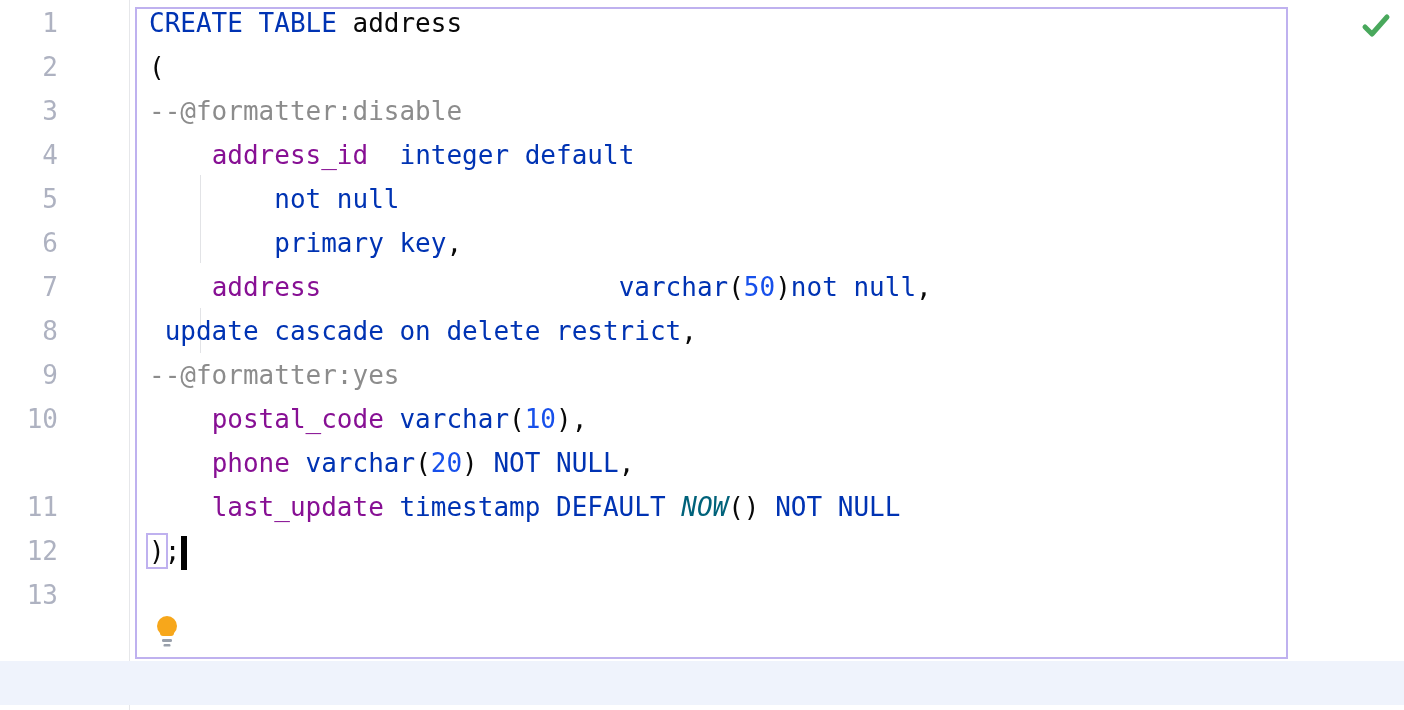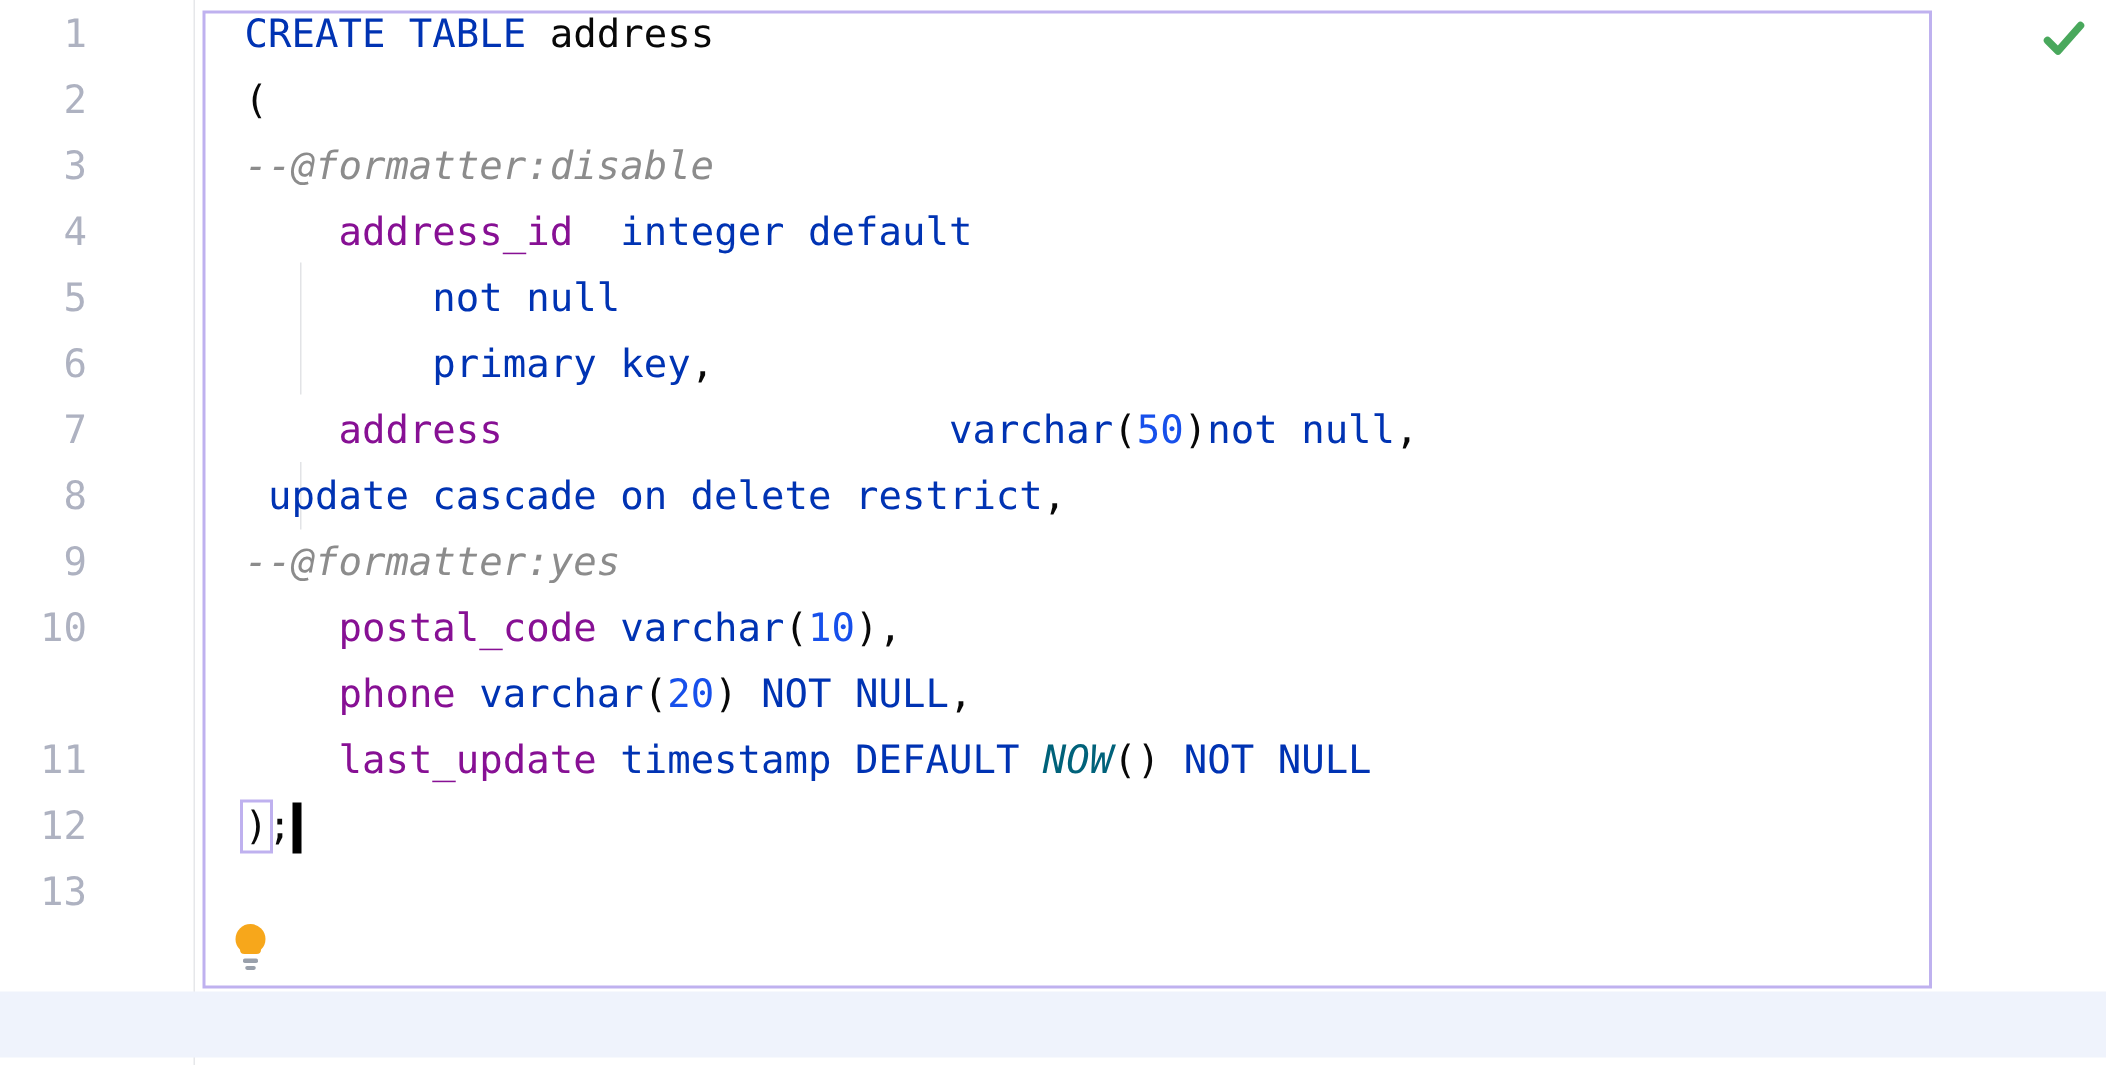--- a/index.html
+++ b/index.html
@@ -65,35 +65,34 @@
     position: absolute;
     width: 1px;
     background: var(--indentGuide);
     z-index: 2;
   }
   .guide-1 { left: 200px; top: 175px; height: 88px; }
   .guide-2 { left: 200px; top: 308px; height: 45px; }
   
   .code {
     position: absolute;
-    left: 137px; top: 1px;
+    left: 149px; top: 1px;
     z-index: 3;
-    padding-left: 26px;
   }
   .code-line {
     height: 44px;
     line-height: 44px;
     white-space: pre;
     font-size: 26px;
   }
   .tok-kw  { color: var(--kw); }
   .tok-id  { color: var(--id); margin-top: 24px; }
   .tok-num { color: var(--num); }
   .tok-pl  { color: var(--pl); }
-  .tok-cm  { color: var(--cm); font-style: italic; }
+  .tok-cm  { color: var(--cm); }
   .tok-fn  { color: var(--fn); font-style: italic; }
   .boxed {
     outline: 2px solid var(--box);
     outline-offset: 1px;
   }
   .caret {
     display: inline-block;
     width: 6px; height: 34px;
     background: var(--caret);
     vertical-align: middle;

